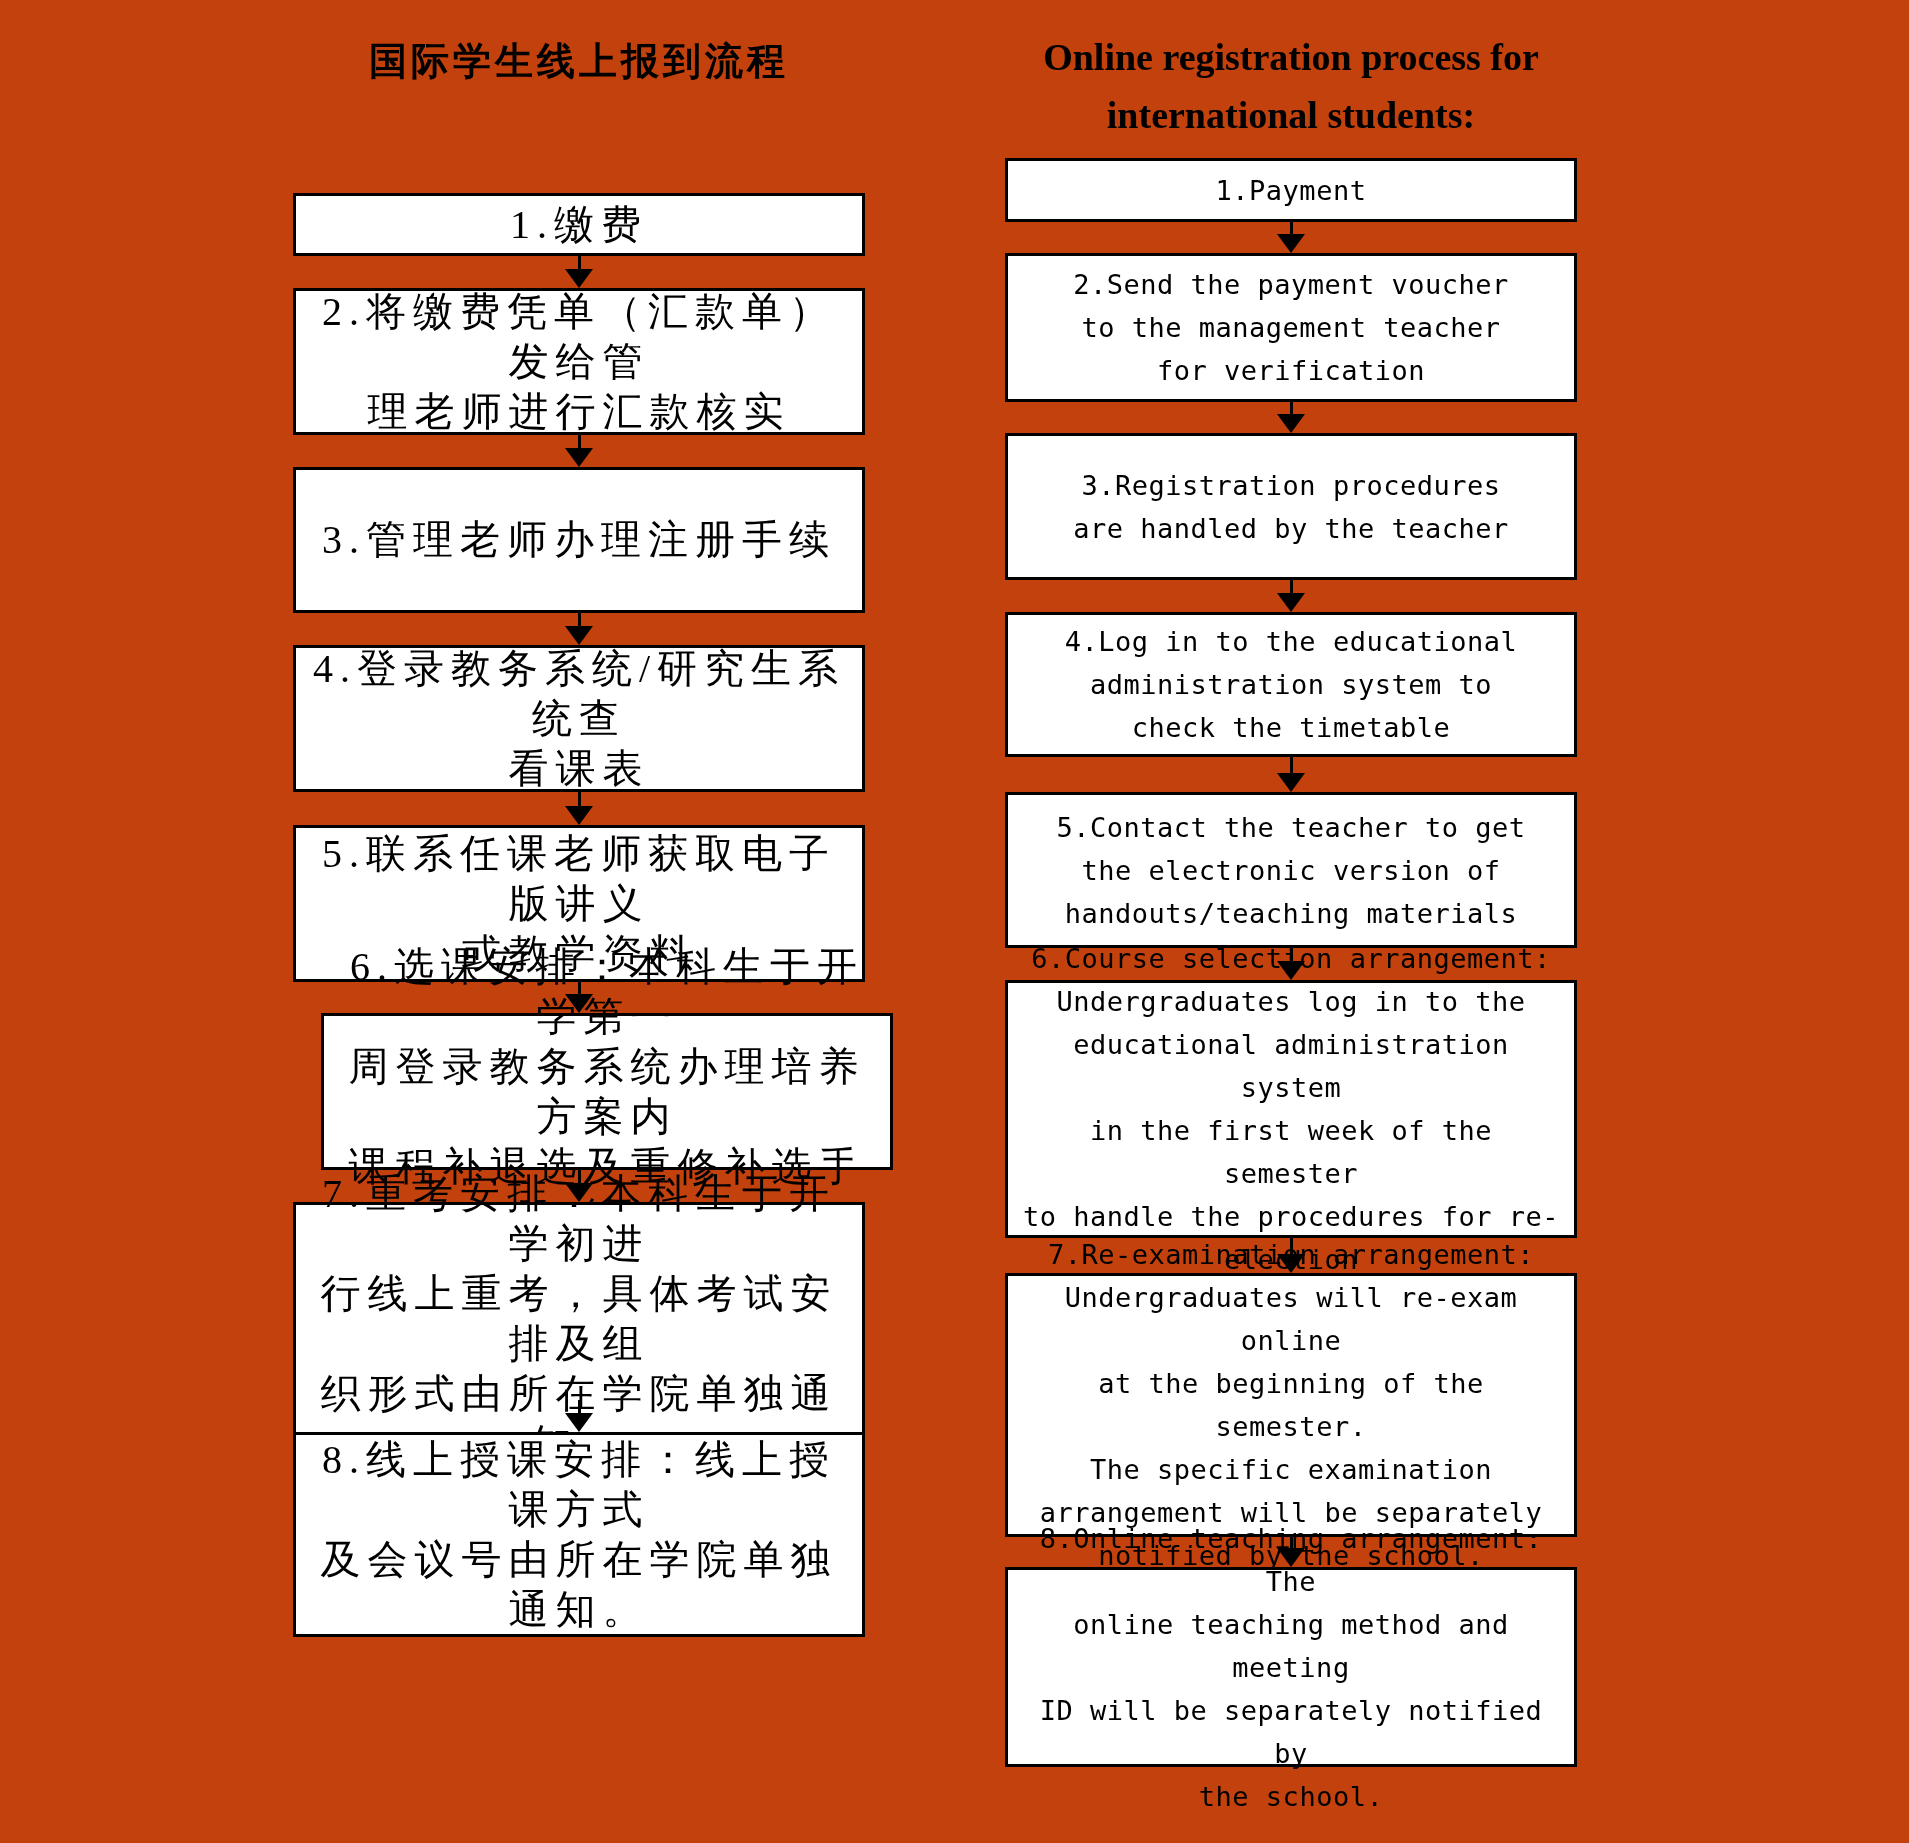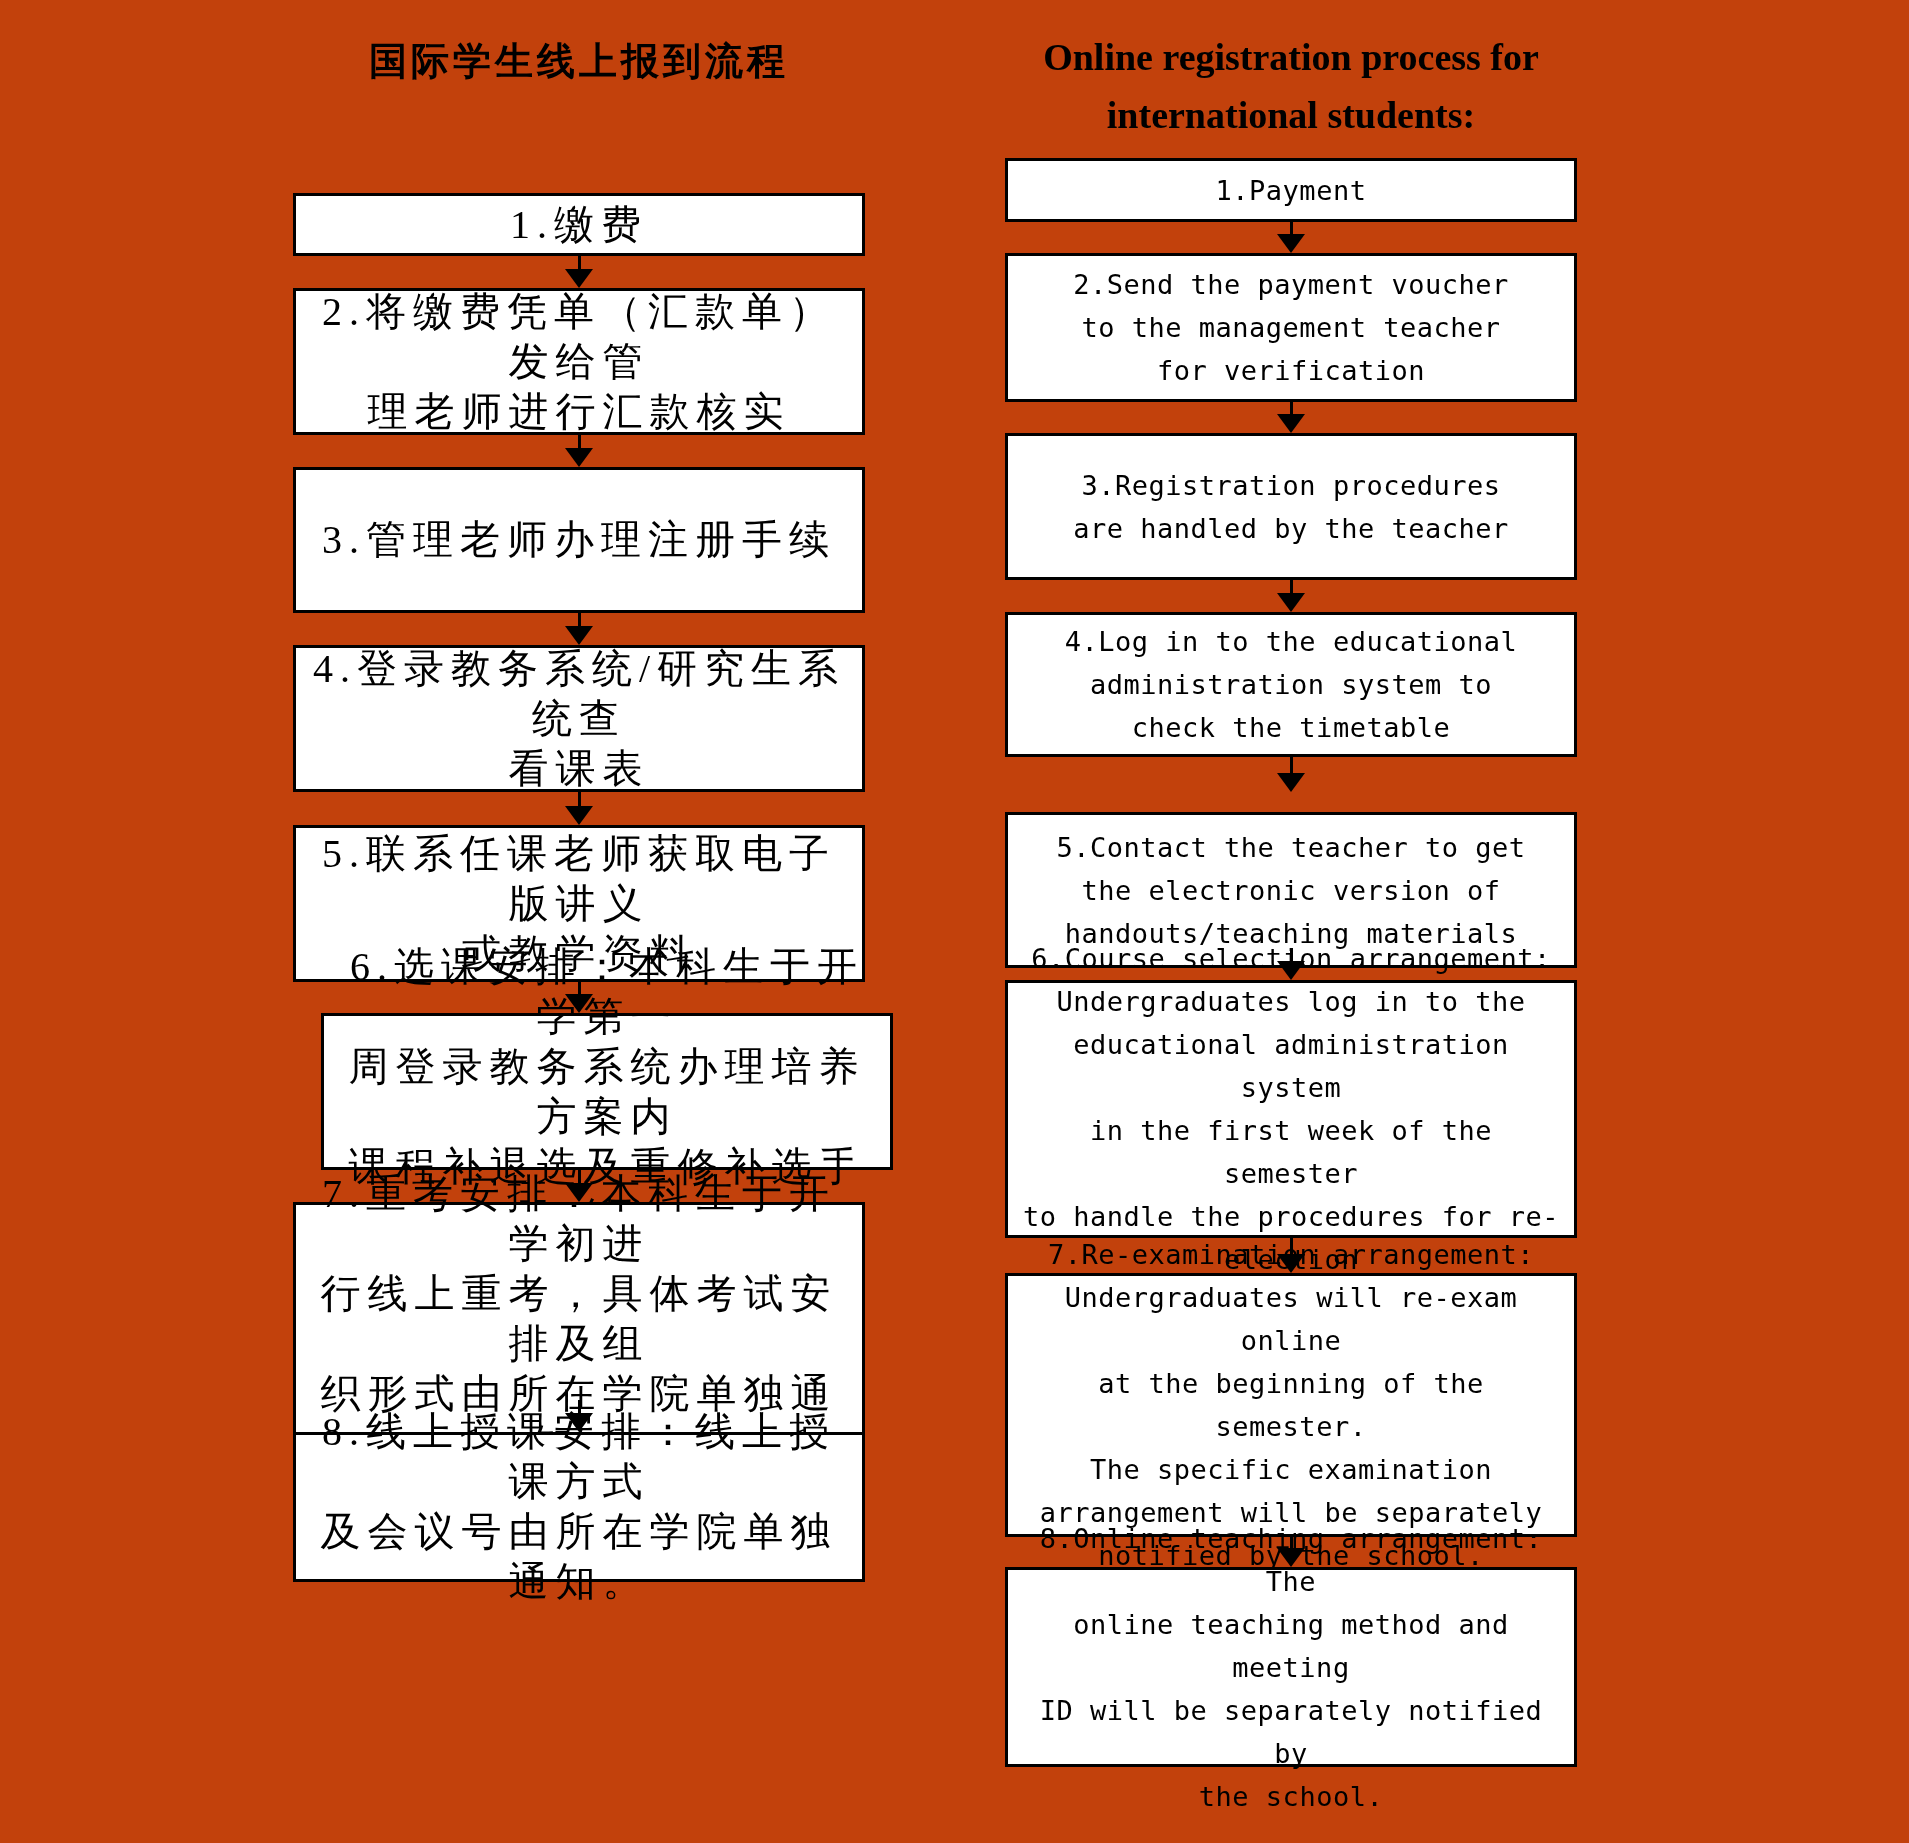--- a/index.html
+++ b/index.html
@@ -112,21 +112,21 @@
   <div class="box cn-box" style="top:1013px; height:157px;margin-left:28px;">
     <span class="cn-text">6.选课安排：本科生于开学第一
 周登录教务系统办理培养方案内
 课程补退选及重修补选手续</span>
   </div>
   <div class="box cn-box" style="top:1202px; height:234px;">
     <span class="cn-text">7.重考安排：本科生于开学初进
 行线上重考，具体考试安排及组
 织形式由所在学院单独通知。</span>
   </div>
-  <div class="box cn-box" style="top:1432px; height:150px;">
+  <div class="box cn-box" style="top:1432px; height:205px;">
     <span class="cn-text">8.线上授课安排：线上授课方式
 及会议号由所在学院单独通知。</span>
   </div>
 
   <div class="arrow cn-arrow" style="top:256px; height:32px;">
       <div class="stem"></div>
       <div class="head"></div>
     </div>
   <div class="arrow cn-arrow" style="top:435px; height:32px;">
       <div class="stem"></div>
@@ -163,21 +163,21 @@
   </div>
   <div class="box en-box" style="top:433px; height:147px;">
     <span class="en-text">3.Registration procedures
 are handled by the teacher</span>
   </div>
   <div class="box en-box" style="top:612px; height:145px;">
     <span class="en-text">4.Log in to the educational
 administration system to
 check the timetable</span>
   </div>
-  <div class="box en-box" style="top:792px; height:156px;margin-top:20px;">
+  <div class="box en-box" style="top:792px; height:156px;">
     <span class="en-text">5.Contact the teacher to get
 the electronic version of
 handouts/teaching materials</span>
   </div>
   <div class="box en-box" style="top:980px; height:258px;">
     <span class="en-text">6.Course selection arrangement:
 Undergraduates log in to the
 educational administration system
 in the first week of the semester
 to handle the procedures for re-

